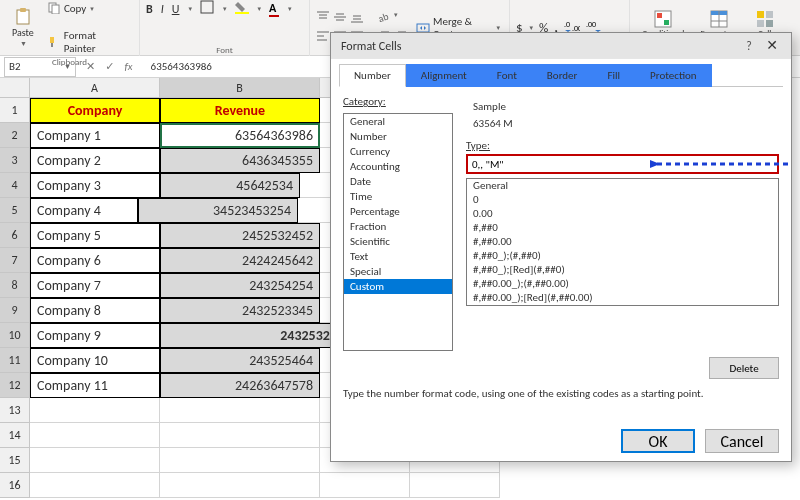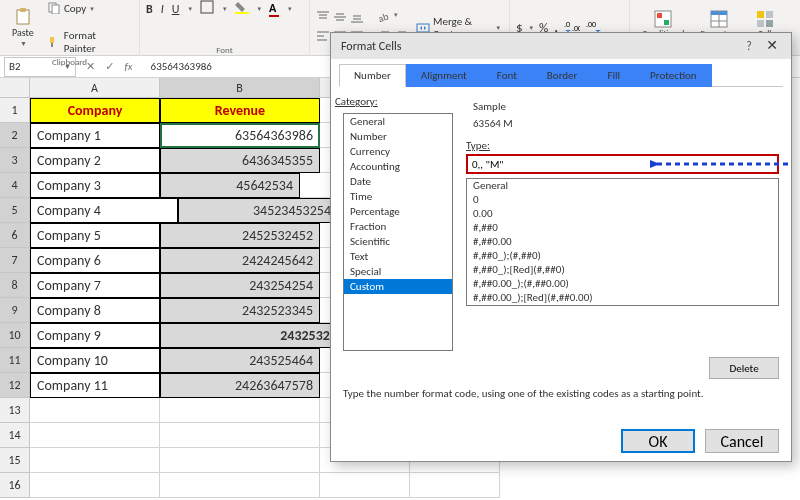--- a/index.html
+++ b/index.html
@@ -44,21 +44,21 @@
 
   
   .dialog { position: absolute; left: 330px; top: 32px; width: 462px; height: 430px; background: #fff; border: 1px solid #8a8a8a; box-shadow: 4px 4px 12px rgba(0,0,0,0.25); }
   .dlg-title { height: 26px; display: flex; align-items: center; padding: 0 6px 0 10px; font-size: 12px; background: #e5e5e5; border-bottom: 1px solid #e6e6e6; }
   .dlg-title .sp { flex: 1; }
   .dlg-help { width: 20px; text-align: center; color: #555; cursor: default; }
   .dlg-close { width: 26px; text-align: center; font-size: 14px; cursor: default; }
   .tabs { display: flex; border-bottom: 1px solid #c6c6c6; margin: 4px 8px 0 8px; }
   .tab { padding: 4px 14px; font-size: 11px; border: 1px solid transparent; border-bottom: none; cursor: default; position: relative; top: 1px; background: #3b82f6;}
   .tab.active { background: #fff; border-color: #c6c6c6; border-bottom: 1px solid #fff; }
-  .dlg-body { padding: 8px 4px; position: relative; height: calc(100% - 26px - 28px - 36px); }
+  .dlg-body { padding: 8px 12px; position: relative; height: calc(100% - 26px - 28px - 36px); }
   .cat-label { font-size: 11px; text-decoration: underline; }
   .cat-list { position: absolute; left: 12px; top: 26px; width: 110px; height: 238px; border: 1px solid #7a7a7a; overflow-y: auto; font-size: 11px; background: #fff; }
   .cat-list::-webkit-scrollbar{width:14px;} .cat-list::-webkit-scrollbar-thumb{background:#cdcdcd;} .cat-list::-webkit-scrollbar-track{background:#f1f1f1;}
   .cat-item { padding: 1px 6px; }
   .cat-item.sel { background: #0078d7; color: #fff; }
   .right-pane { position: absolute; left: 135px; top: 8px; right: 12px; }
   .sample-lbl { font-size: 11px; margin-bottom: 2px; }
   .sample-box { border: 1px solid transparent; padding: 4px 6px; font-size: 11px; margin-bottom: 8px; height:36px;}
   .sample-box .sv { margin-top:4px; }
   .type-lbl { font-size: 11px; text-decoration: underline; }
@@ -342,21 +342,21 @@
         <div class="cell" style="width: 90px;"></div>
         <div class="cell" style="width: 90px;"></div>
       </div>
       <div class="row">
         <div class="cell tb-border" style="width: 130px;">Company 3</div>
         <div class="cell tb-border num sel-range" style="width: 140px;">45642534</div>
         <div class="cell" style="width: 90px;"></div>
         <div class="cell" style="width: 90px;"></div>
       </div>
       <div class="row">
-        <div class="cell tb-border" style="width: 148px;">Company 4</div>
+        <div class="cell tb-border" style="width: 108px;">Company 4</div>
         <div class="cell tb-border num sel-range" style="width: 160px;">34523453254</div>
         <div class="cell" style="width: 90px;"></div>
         <div class="cell" style="width: 90px;"></div>
       </div>
       <div class="row">
         <div class="cell tb-border" style="width: 130px;">Company 5</div>
         <div class="cell tb-border num sel-range" style="width: 160px;">2452532452</div>
         <div class="cell" style="width: 90px;"></div>
         <div class="cell" style="width: 90px;"></div>
       </div>

